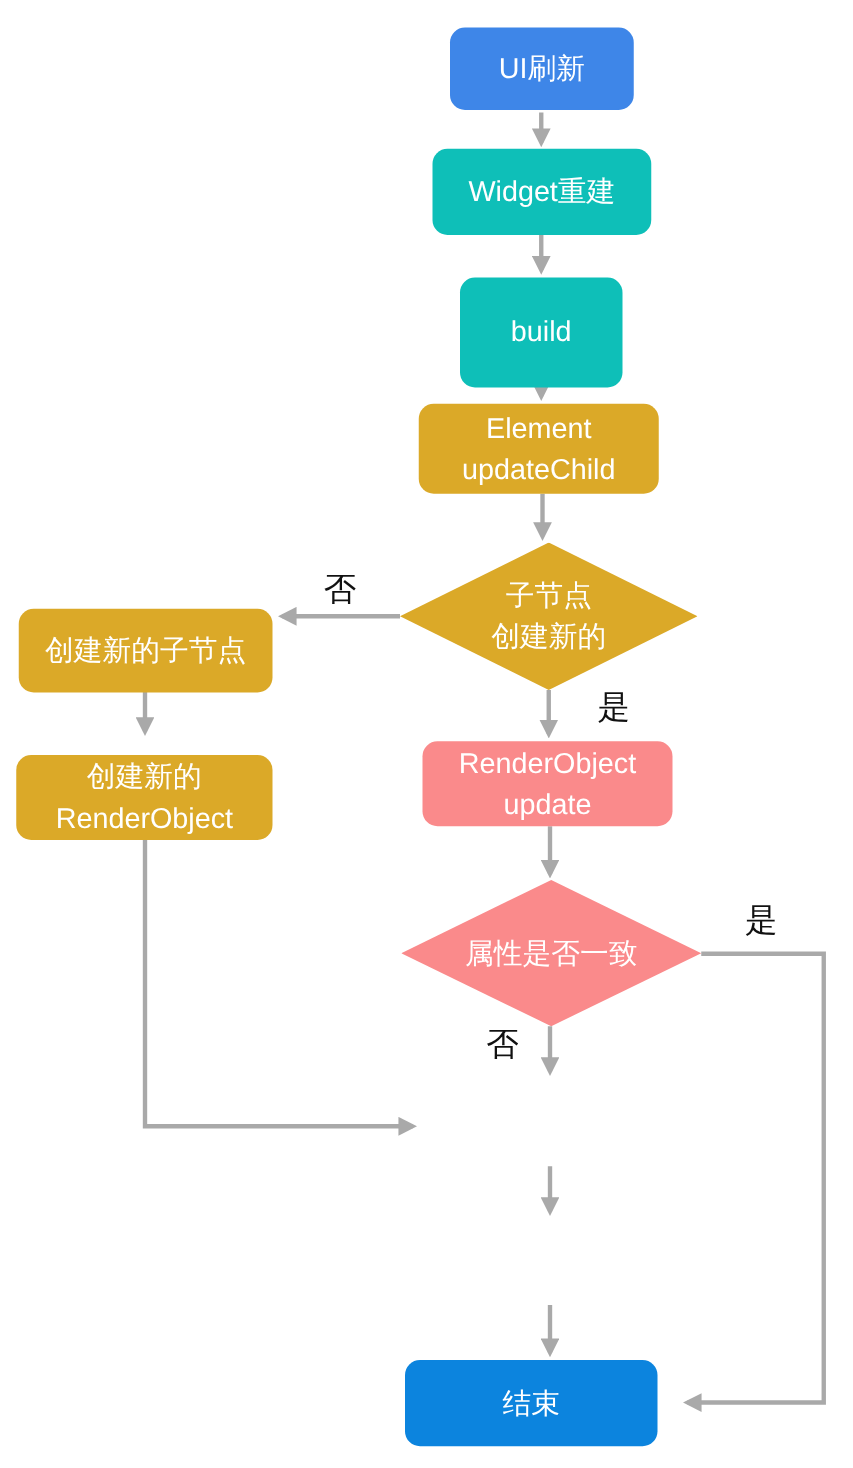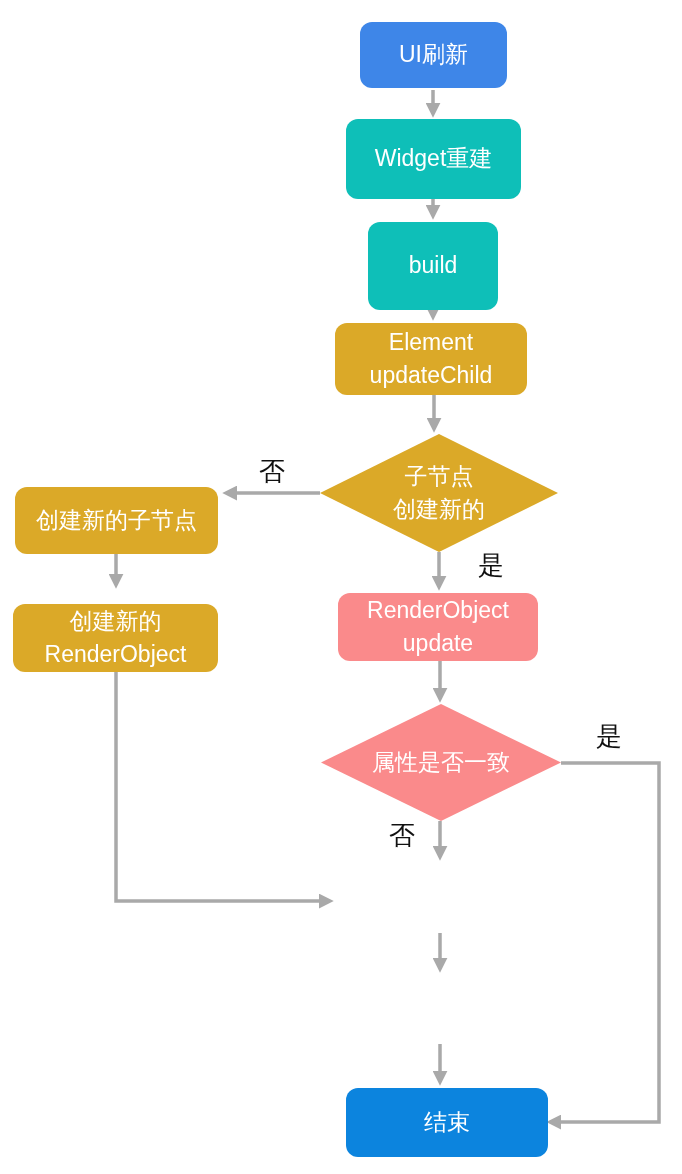--- a/index.html
+++ b/index.html
@@ -91,21 +91,21 @@
     <path d="M116,662 L116,901 L330,901" marker-end="url(#arrowhead)"></path>
     <path d="M440,661 L440,699" marker-end="url(#arrowhead)"></path>
     <path d="M440,821 L440,857" marker-end="url(#arrowhead)"></path>
     <path d="M561,763 L659,763 L659,1122 L550,1122" marker-end="url(#arrowhead)"></path>
     <path d="M440,933 L440,969" marker-end="url(#arrowhead)"></path>
     <path d="M440,1044 L440,1082" marker-end="url(#arrowhead)"></path>
   </svg>
 
   <div class="node fill-blue_light" style="left:360px;top:22px;width:147px;height:66px">UI刷新</div>
 
-  <div class="node fill-teal" style="left:346px;top:119px;width:175px;height:80px">Widget重建</div>
+  <div class="node fill-teal" style="left:346px;top:119px;width:175px;height:69px">Widget重建</div>
 
   <div class="node fill-teal" style="left:368px;top:222px;width:130px;height:88px">build</div>
 
   <div class="node fill-gold" style="left:335px;top:323px;width:192px;height:72px">Element
 updateChild</div>
 
   <div class="node diamond fill-gold" style="left:320px;top:434px;width:238px;height:118px">子节点
 创建新的</div>
 
   <div class="node fill-gold" style="left:15px;top:487px;width:203px;height:67px">创建新的子节点</div>
@@ -113,21 +113,21 @@
   <div class="node fill-gold" style="left:13px;top:604px;width:205px;height:68px">创建新的
 RenderObject</div>
 
   <div class="node fill-pink" style="left:338px;top:593px;width:200px;height:68px">RenderObject
 update</div>
 
   <div class="node diamond fill-pink" style="left:321px;top:704px;width:240px;height:117px">属性是否一致</div>
 
 
 
-  <div class="node fill-blue_dark" style="left:346px;top:1088px;width:202px;height:69px">结束</div>
+  <div class="node fill-blue_dark" style="left:324px;top:1088px;width:202px;height:69px">结束</div>
 
   <div class="edge-label" style="left:259px;top:458px">否</div>
 
   <div class="edge-label" style="left:478px;top:552px">是</div>
 
   <div class="edge-label" style="left:596px;top:723px">是</div>
 
   <div class="edge-label" style="left:389px;top:822px">否</div>
 
 </div>

